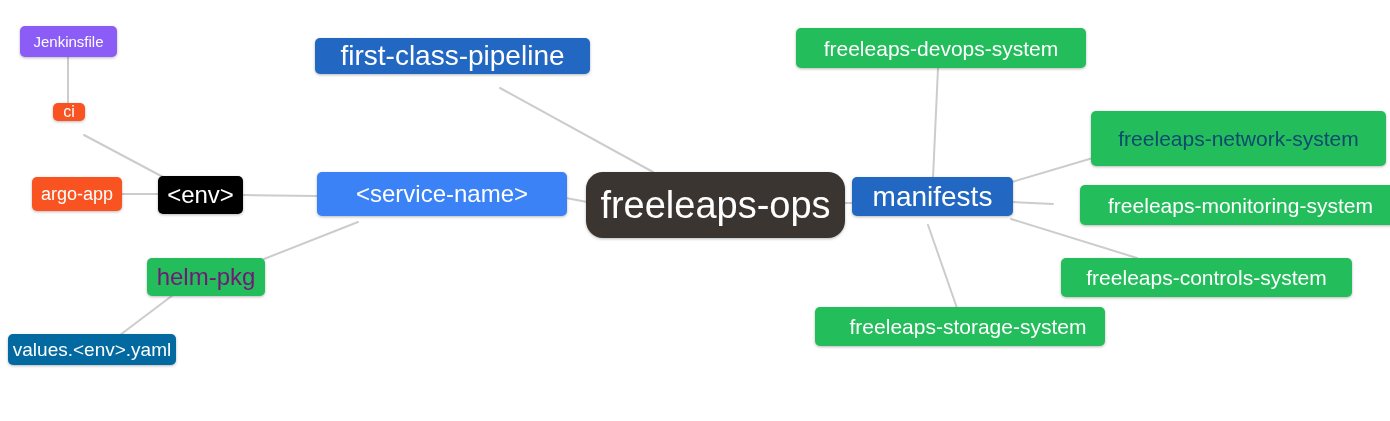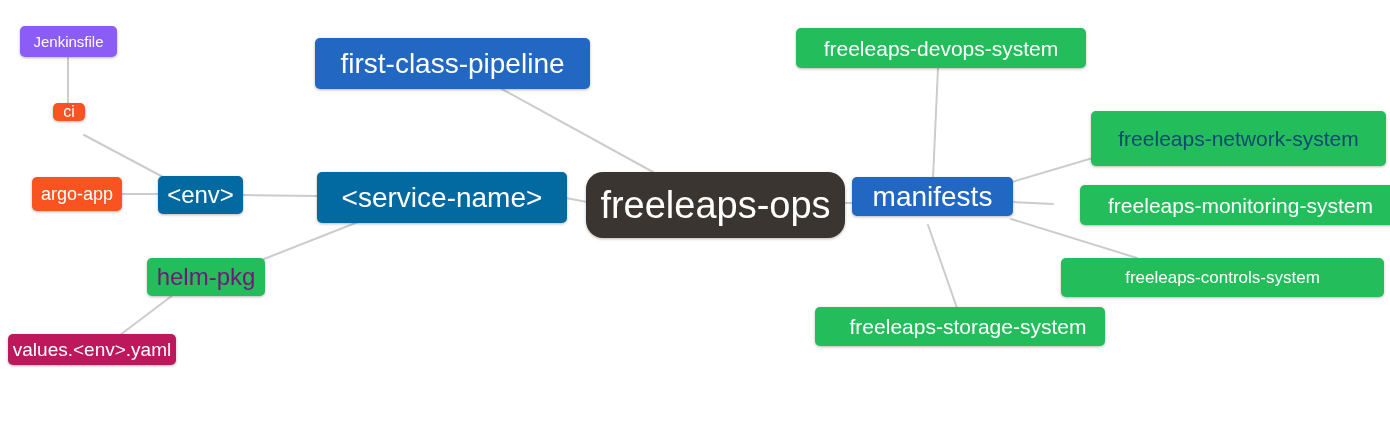--- a/index.html
+++ b/index.html
@@ -54,25 +54,25 @@
       <line x1="933" y1="178" x2="938" y2="68" stroke="#cccccc" stroke-width="2" stroke-linecap="round"></line>
       <line x1="1012" y1="182" x2="1113" y2="152" stroke="#cccccc" stroke-width="2" stroke-linecap="round"></line>
       <line x1="1013" y1="202" x2="1053" y2="204" stroke="#cccccc" stroke-width="2" stroke-linecap="round"></line>
       <line x1="1011" y1="219" x2="1137" y2="258" stroke="#cccccc" stroke-width="2" stroke-linecap="round"></line>
       <line x1="928" y1="225" x2="957" y2="308" stroke="#cccccc" stroke-width="2" stroke-linecap="round"></line>
     </svg>
 
 <div class="node" style="left: 20px; top: 26px; width: 97px; height: 31px; font-size: 15px; background: #8b5cf6; color: rgb(255, 255, 255);">Jenkinsfile</div>
     <div class="node" style="left: 53px; top: 103px; width: 32px; height: 18px; font-size: 16px; background: rgb(249, 83, 33); color: rgb(255, 255, 255);">ci</div>
     <div class="node" style="left: 32px; top: 177px; width: 90px; height: 34px; font-size: 18px; background: rgb(249, 83, 33); color: rgb(255, 255, 255);">argo-app</div>
-    <div class="node" style="left: 158px; top: 176px; width: 85px; height: 38px; font-size: 24px; background: #0369a1; color: rgb(255, 255, 255);">&lt;env&gt;</div>
+    <div class="node" style="left: 158px; top: 176px; width: 85px; height: 38px; font-size: 24px; background: #000000; color: rgb(255, 255, 255);">&lt;env&gt;</div>
     <div class="node" style="left: 147px; top: 258px; width: 118px; height: 38px; font-size: 24px; background: rgb(36, 189, 92); color: #701a75;">helm-pkg</div>
-    <div class="node" style="left: 8px; top: 334px; width: 168px; height: 31px; font-size: 19px; background: #be185d; color: rgb(255, 255, 255);">values.&lt;env&gt;.yaml</div>
-    <div class="node" style="left: 315px; top: 38px; width: 275px; height: 51px; font-size: 28px; background: rgb(34, 103, 194); color: rgb(255, 255, 255);">first-class-pipeline</div>
-    <div class="node" style="left: 317px; top: 172px; width: 250px; height: 51px; font-size: 28px; background: #0369a1; color: rgb(255, 255, 255);">&lt;service-name&gt;</div>
+    <div class="node" style="left: 8px; top: 334px; width: 168px; height: 31px; font-size: 19px; background: #0369a1; color: rgb(255, 255, 255);">values.&lt;env&gt;.yaml</div>
+    <div class="node" style="left: 315px; top: 38px; width: 275px; height: 36px; font-size: 28px; background: rgb(34, 103, 194); color: rgb(255, 255, 255);">first-class-pipeline</div>
+    <div class="node" style="left: 317px; top: 172px; width: 250px; height: 44px; font-size: 24px; background: #3b82f6; color: rgb(255, 255, 255);">&lt;service-name&gt;</div>
     <div class="node" style="left: 586px; top: 172px; width: 259px; height: 66px; font-size: 38px; background: rgb(59, 53, 49); color: rgb(255, 255, 255); border-radius: 17px;">freeleaps-ops</div>
     <div class="node" style="left: 852px; top: 177px; width: 161px; height: 39px; font-size: 28px; background: rgb(34, 103, 194); color: rgb(255, 255, 255);">manifests</div>
     <div class="node" style="left: 796px; top: 28px; width: 290px; height: 40px; font-size: 21px; background: rgb(36, 189, 92); color: rgb(255, 255, 255);">freeleaps-devops-system</div>
     <div class="node" style="left: 1091px; top: 111px; width: 295px; height: 55px; font-size: 21px; background: rgb(36, 189, 92); color: #0c4a6e;">freeleaps-network-system</div>
     <div class="node" style="left: 1052px; top: 185px; width: 321px; height: 40px; font-size: 21px; background: rgb(36, 189, 92); color: rgb(255, 255, 255); margin-left: 28px;">freeleaps-monitoring-system</div>
-    <div class="node" style="left: 1061px; top: 258px; width: 323px; height: 39px; font-size: 17px; background: rgb(36, 189, 92); color: rgb(255, 255, 255);">freeleaps-controls-system</div>
+    <div class="node" style="left: 1061px; top: 258px; width: 291px; height: 39px; font-size: 21px; background: rgb(36, 189, 92); color: rgb(255, 255, 255);">freeleaps-controls-system</div>
     <div class="node" style="left: 815px; top: 307px; width: 290px; height: 39px; font-size: 21px; background: rgb(36, 189, 92); color: rgb(255, 255, 255); padding-left: 16px;">freeleaps-storage-system</div>
   </div>
 
 </body></html>

